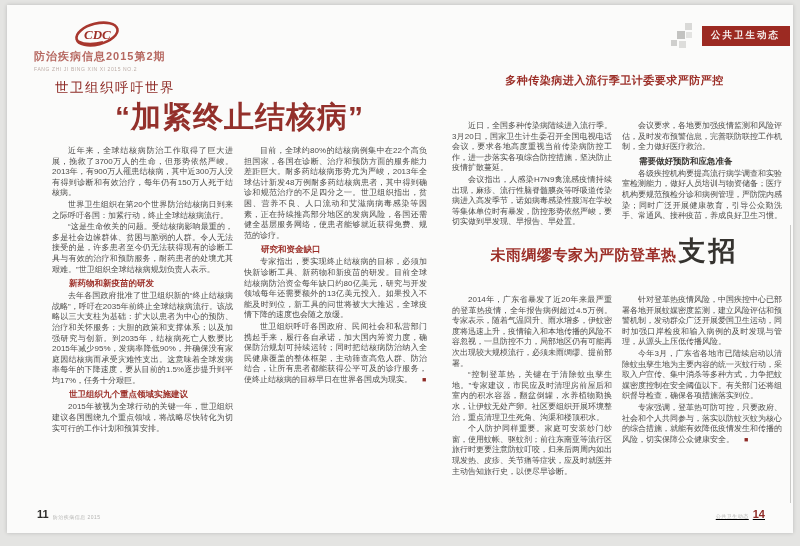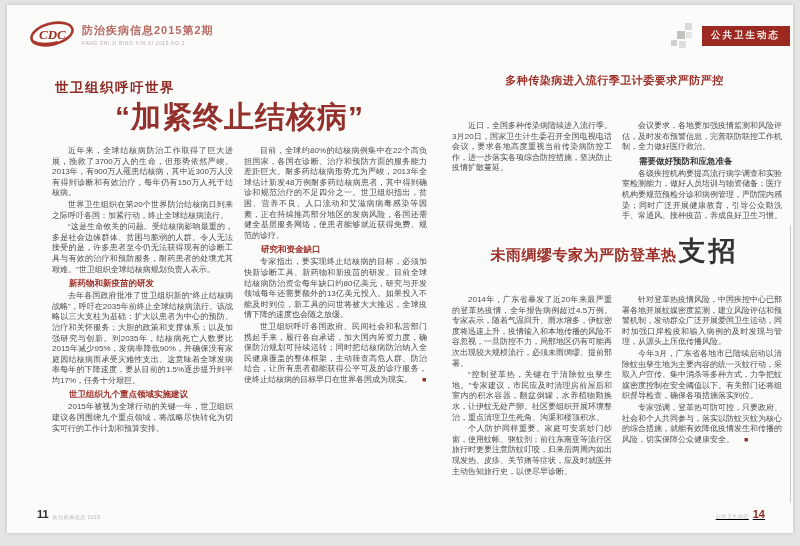--- a/index.html
+++ b/index.html
@@ -7,21 +7,21 @@
     width:800px;height:546px;position:relative;overflow:hidden;
     background:#e4e4e2;
     font-family:"Liberation Sans","DejaVu Sans",sans-serif;
   }
   .sheet{
     position:absolute;left:7px;top:5px;right:7px;bottom:13px;
     background:#fbfbfa;
     box-shadow:0 0 4px rgba(0,0,0,.18);
   }
   
-  .masthead{position:absolute;left:21px;top:14px;display:flex;align-items:center;}
+  .masthead{position:absolute;left:21px;top:14px;display:flex;align-items:center;flex-direction:column;}
   .masthead svg{display:block;}
   .masthead-text{margin-left:6px;}
   .masthead-title{font-size:11px;font-weight:bold;color:#a5443b;letter-spacing:1px;opacity:.8;}
   .masthead-sub{font-size:5px;color:#bcaca6;letter-spacing:.6px;margin-top:2px;}
   .badge-area{position:absolute;right:3px;top:18px;display:flex;align-items:center;}
   .pixel-deco{position:relative;width:30px;height:26px;margin-right:3px;}
   .pixel-deco i{position:absolute;display:block;}
   .px1{left:16px;top:0;width:7px;height:7px;background:#d9d9d7;}
   .px2{left:8px;top:8px;width:8px;height:8px;background:#c3c3c1;}
   .px3{left:17px;top:9px;width:6px;height:6px;background:#e3e3e1;}
@@ -33,21 +33,21 @@
   .cols{display:flex;}
   .col{overflow:hidden;}
   .col p{margin:0 0 1px 0;font-size:8px;line-height:10.6px;color:#4d4c4a;
     text-align:justify;text-indent:2em;}
   .subhead-red{margin:3px 0 2px 0;font-size:8.5px;line-height:11px;font-weight:bold;
     color:#9c2f28;text-indent:2em;}
   .subhead-dark{margin:3px 0 2px 0;font-size:8.5px;line-height:11px;font-weight:bold;
     color:#3c3a36;text-indent:2em;}
   .endmark{color:#8e2b26;font-size:7px;margin-left:10px;letter-spacing:0;}
   
-  .lp-kicker{position:absolute;left:48px;top:74px;font-size:13.5px;font-weight:bold;
+  .lp-kicker{position:absolute;left:48px;top:74px;font-size:13.5px;font-weight:normal;
     color:#8e2b26;letter-spacing:1.5px;text-align:center;}
   .lp-title{position:absolute;left:45px;top:92px;width:375px;text-align:center;
     font-size:30px;font-weight:bold;color:#93302b;letter-spacing:1px;white-space:nowrap;}
   .lp-cols{position:absolute;left:45px;top:141px;width:375px;height:332px;gap:11px;}
   .lp-col1{width:181px;}
   .lp-col2{width:183px;}
   
   .rp-a1-title{position:absolute;left:440px;top:68px;width:335px;text-align:center;
     font-size:11px;font-weight:bold;color:#9c2f28;letter-spacing:.5px;white-space:nowrap;}
   .rp-a1-cols{position:absolute;left:445px;top:96px;width:330px;height:130px;gap:10px;}
@@ -112,20 +112,21 @@
       <p>专家指出，要实现终止结核病的目标，必须加快新诊断工具、新药物和新疫苗的研发。目前全球结核病防治资金每年缺口约80亿美元，研究与开发领域每年还需要额外的13亿美元投入。如果投入不能及时到位，新工具的问世将被大大推迟，全球疫情下降的速度也会随之放缓。</p>
       <p><span>世卫组织呼吁各国政府、民间社会和私营部门携起手来，履行各自承诺，加大国内筹资力度，确保防治规划可持续运转；同时把结核病防治纳入全民健康覆盖的整体框架，主动筛查高危人群、防治结合，让所有患者都能获得公平可及的诊疗服务，使终止结核病的目标早日在世界各国成为现实。</span><span class="endmark">■</span></p>
     </div>
   </div>
 
   <div class="rp-a1-title">多种传染病进入流行季卫计委要求严防严控</div>
 
   <div class="cols rp-a1-cols">
     <div class="col rp-col">
       <p>近日，全国多种传染病陆续进入流行季。3月20日，国家卫生计生委召开全国电视电话会议，要求各地高度重视当前传染病防控工作，进一步落实各项综合防控措施，坚决防止疫情扩散蔓延。</p>
+      <p>会议指出，人感染H7N9禽流感疫情持续出现，麻疹、流行性脑脊髓膜炎等呼吸道传染病进入高发季节，诺如病毒感染性腹泻在学校等集体单位时有暴发，防控形势依然严峻，要切实做到早发现、早报告、早处置。</p>
     </div>
     <div class="col rp-col">
       <p>会议要求，各地要加强疫情监测和风险评估，及时发布预警信息，完善联防联控工作机制，全力做好医疗救治。</p>
       <div class="subhead-dark">需要做好预防和应急准备</div>
       <p>各级疾控机构要提高流行病学调查和实验室检测能力，做好人员培训与物资储备；医疗机构要规范预检分诊和病例管理，严防院内感染；同时广泛开展健康教育，引导公众勤洗手、常通风、接种疫苗，养成良好卫生习惯。</p>
     </div>
   </div>
 
   <div class="rp-a2-title">
     <span class="rp-a2-lead">未雨绸缪专家为严防登革热</span>

